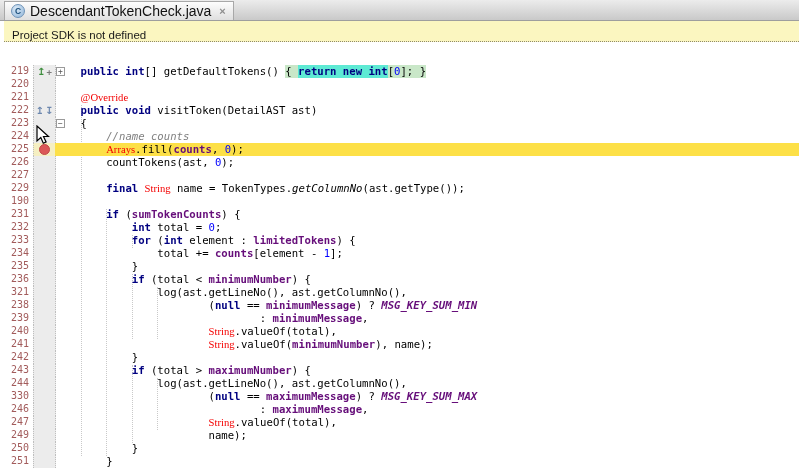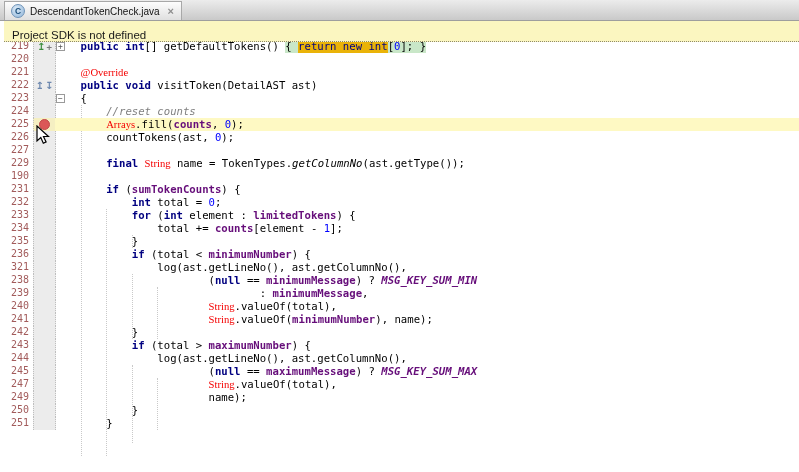--- a/index.html
+++ b/index.html
@@ -8,61 +8,61 @@
   
   #tabbar{position:absolute;left:0;top:0;width:799px;height:21px;z-index:6;
           background:linear-gradient(#ECECEC,#C9C9C9);border-bottom:1px solid #9E9E9E;box-sizing:border-box;}
   #tab{position:absolute;left:4px;top:1px;height:19px;display:flex;align-items:center;
        padding:0 7px 0 6px;background:linear-gradient(#FDFDFD,#DFDFDF);
        border:1px solid #A8A8A8;border-bottom:none;box-sizing:border-box;}
   .class-icon{width:12px;height:12px;border-radius:50%;margin-right:5px;flex:none;
        background:radial-gradient(circle at 35% 30%,#D8E8F6,#93B7DA);border:1px solid #6E93B8;
        display:flex;align-items:center;justify-content:center;
        font:bold 8.5px "Liberation Sans",sans-serif;color:#1A4E7A;}
-  #tab-title{font-size:10px;color:#111;
+  #tab-title{font-size:14px;color:#111;
        text-decoration-style:wavy;text-decoration-color:#FF3B3B;
        text-decoration-thickness:1px;text-underline-offset:3px;}
   #tab-close{margin-left:8px;color:#8E8E8E;font:bold 11px "Liberation Sans",sans-serif;cursor:pointer;}
   
   #banner{position:absolute;left:4px;top:21px;width:799px;height:21px;z-index:5;
           background:#FBF6C0;border-bottom:1px dotted #8F8A6A;box-sizing:border-box;
           display:flex;align-items:flex-end;padding-left:8px;font-size:11.5px;color:#1A1A1A;}
   
   #editor{position:absolute;left:0;top:40px;width:799px;z-index:1;}
   #guides{position:absolute;left:0;top:0;width:799px;height:472px;z-index:0;pointer-events:none;}
   .guide{position:absolute;width:0;border-left:1px dotted #C9C9C9;}
-  #rows{position:relative;z-index:1;}
+  #rows{position:relative;z-index:1;margin-top:25px;}
   .row{display:flex;height:13px;line-height:13px;white-space:pre;}
   .ln{flex:none;width:33px;text-align:right;padding-right:4px;box-sizing:border-box;
       font:10px "DejaVu Sans Mono",monospace;color:#A25B5B;}
   .ic{flex:none;width:21px;background:#ECECEC;border-left:1px dotted #BEBEBE;border-right:1px dotted #BEBEBE;
       display:flex;align-items:center;justify-content:center;gap:1px;}
   .fc{flex:none;width:10px;position:relative;}
   .code{flex:1;font:10.63px "DejaVu Sans Mono",monospace;color:#000;margin-left:-11px;}
   .row.hl .ic{background:#F5EFC2;}
-  .row.hl .fc,.row.hl .code{background:#fef9c3;}
+  .row.hl .fc,.row.hl .code{background:#fde047;}
   
   .bp{width:11px;height:11px;border-radius:50%;background:#DB5757;border:1px solid #C04848;box-sizing:border-box;}
   .ov{font:bold 10px "DejaVu Sans",sans-serif;color:#6C87AE;}
   .ovg{font:bold 10px "DejaVu Sans",sans-serif;color:#3E8E3E;}
   .plus-ic{font:bold 9px "DejaVu Sans Mono",monospace;color:#7A7A7A;}
   .fold{position:absolute;left:0;top:2px;width:9px;height:9px;box-sizing:border-box;
         border:1px solid #9A9A9A;background:#FFF;color:#555;
         font:8px "DejaVu Sans Mono",monospace;text-align:center;line-height:7px;}
   
   .tk-pl{color:#000;}
   .tk-kw{color:#000080;font-weight:bold;}
   .tk-err{color:#F40000;font-family:Liberation Serif, serif;}
   .tk-fld{color:#660E7A;font-weight:bold;}
   .tk-cst{color:#660E7A;font-weight:bold;font-style:italic;}
   .tk-num{color:#0000FF;}
   .tk-cmt{color:#808080;font-style:italic;}
   .tk-sm{color:#000;font-style:italic;}
   .tk-g-pl{color:#000;background:#C9E7C8;}
-  .tk-g-kw{color:#000080;font-weight:normal;background:#eab308;}
+  .tk-g-kw{color:#000080;font-weight:bold;background:#5eead4;}
   .tk-g-num{color:#0000FF;background:#C9E7C8;}
   
   #cursor{position:absolute;left:36px;top:125px;z-index:10;pointer-events:none;}
 </style>
 </head>
 <body>
 
 <div id="stage">
 
   <div id="tabbar">
@@ -86,41 +86,42 @@
         <div class="guide" style="left: 131.8px; top: 325px; height: 78px;"></div>
         <div class="guide" style="left: 157.4px; top: 247px; height: 52px;"></div>
         <div class="guide" style="left: 157.4px; top: 338px; height: 52px;"></div>
       </div>
     <div id="rows">
         <div class="row"><span class="ln">219</span><span class="ic"><span class="ovg">↥</span><span class="plus-ic">+</span></span><span class="fc"><span class="fold">+</span></span><span class="code"><span class="tk-pl">    </span><span class="tk-kw">public int</span><span class="tk-pl">[] getDefaultTokens() </span><span class="tk-g-pl">{ </span><span class="tk-g-kw">return new int</span><span class="tk-g-pl">[</span><span class="tk-g-num">0</span><span class="tk-g-pl">]; }</span></span></div>
         <div class="row"><span class="ln">220</span><span class="ic"></span><span class="fc"></span><span class="code"></span></div>
         <div class="row"><span class="ln">221</span><span class="ic"></span><span class="fc"></span><span class="code"><span class="tk-pl">    </span><span class="tk-err">@Override</span></span></div>
         <div class="row"><span class="ln">222</span><span class="ic"><span class="ov">↥</span><span class="ov">↧</span></span><span class="fc"></span><span class="code"><span class="tk-pl">    </span><span class="tk-kw">public void</span><span class="tk-pl"> visitToken(DetailAST ast)</span></span></div>
         <div class="row"><span class="ln">223</span><span class="ic"></span><span class="fc"><span class="fold">−</span></span><span class="code"><span class="tk-pl">    {</span></span></div>
-        <div class="row"><span class="ln">224</span><span class="ic"></span><span class="fc"></span><span class="code"><span class="tk-pl">        </span><span class="tk-cmt">//reset counts</span></span></div>
+        <div class="row"><span class="ln">224</span><span class="ic"></span><span class="fc"></span><span class="code"><span class="tk-pl">        </span><span class="tk-cmt">//name counts</span></span></div>
         <div class="row hl"><span class="ln">225</span><span class="ic"><span class="bp"></span></span><span class="fc"></span><span class="code"><span class="tk-pl">        </span><span class="tk-err">Arrays</span><span class="tk-pl">.fill(</span><span class="tk-fld">counts</span><span class="tk-pl">, </span><span class="tk-num">0</span><span class="tk-pl">);</span></span></div>
         <div class="row"><span class="ln">226</span><span class="ic"></span><span class="fc"></span><span class="code"><span class="tk-pl">        countTokens(ast, </span><span class="tk-num">0</span><span class="tk-pl">);</span></span></div>
         <div class="row"><span class="ln">227</span><span class="ic"></span><span class="fc"></span><span class="code"></span></div>
         <div class="row"><span class="ln">229</span><span class="ic"></span><span class="fc"></span><span class="code"><span class="tk-pl">        </span><span class="tk-kw">final</span><span class="tk-pl"> </span><span class="tk-err">String</span><span class="tk-pl"> name = TokenTypes.</span><span class="tk-sm">getColumnNo</span><span class="tk-pl">(ast.getType());</span></span></div>
         <div class="row"><span class="ln">190</span><span class="ic"></span><span class="fc"></span><span class="code"></span></div>
         <div class="row"><span class="ln">231</span><span class="ic"></span><span class="fc"></span><span class="code"><span class="tk-pl">        </span><span class="tk-kw">if</span><span class="tk-pl"> (</span><span class="tk-fld">sumTokenCounts</span><span class="tk-pl">) {</span></span></div>
         <div class="row"><span class="ln">232</span><span class="ic"></span><span class="fc"></span><span class="code"><span class="tk-pl">            </span><span class="tk-kw">int</span><span class="tk-pl"> total = </span><span class="tk-num">0</span><span class="tk-pl">;</span></span></div>
         <div class="row"><span class="ln">233</span><span class="ic"></span><span class="fc"></span><span class="code"><span class="tk-pl">            </span><span class="tk-kw">for</span><span class="tk-pl"> (</span><span class="tk-kw">int</span><span class="tk-pl"> element : </span><span class="tk-fld">limitedTokens</span><span class="tk-pl">) {</span></span></div>
         <div class="row"><span class="ln">234</span><span class="ic"></span><span class="fc"></span><span class="code"><span class="tk-pl">                total += </span><span class="tk-fld">counts</span><span class="tk-pl">[element - </span><span class="tk-num">1</span><span class="tk-pl">];</span></span></div>
         <div class="row"><span class="ln">235</span><span class="ic"></span><span class="fc"></span><span class="code"><span class="tk-pl">            }</span></span></div>
         <div class="row"><span class="ln">236</span><span class="ic"></span><span class="fc"></span><span class="code"><span class="tk-pl">            </span><span class="tk-kw">if</span><span class="tk-pl"> (total &lt; </span><span class="tk-fld">minimumNumber</span><span class="tk-pl">) {</span></span></div>
         <div class="row"><span class="ln">321</span><span class="ic"></span><span class="fc"></span><span class="code"><span class="tk-pl">                log(ast.getLineNo(), ast.getColumnNo(),</span></span></div>
         <div class="row"><span class="ln">238</span><span class="ic"></span><span class="fc"></span><span class="code"><span class="tk-pl">                        (</span><span class="tk-kw">null</span><span class="tk-pl"> == </span><span class="tk-fld">minimumMessage</span><span class="tk-pl">) ? </span><span class="tk-cst">MSG_KEY_SUM_MIN</span></span></div>
         <div class="row"><span class="ln">239</span><span class="ic"></span><span class="fc"></span><span class="code"><span class="tk-pl">                                : </span><span class="tk-fld">minimumMessage</span><span class="tk-pl">,</span></span></div>
         <div class="row"><span class="ln">240</span><span class="ic"></span><span class="fc"></span><span class="code"><span class="tk-pl">                        </span><span class="tk-err">String</span><span class="tk-pl">.valueOf(total),</span></span></div>
         <div class="row"><span class="ln">241</span><span class="ic"></span><span class="fc"></span><span class="code"><span class="tk-pl">                        </span><span class="tk-err">String</span><span class="tk-pl">.valueOf(</span><span class="tk-fld">minimumNumber</span><span class="tk-pl">), name);</span></span></div>
         <div class="row"><span class="ln">242</span><span class="ic"></span><span class="fc"></span><span class="code"><span class="tk-pl">            }</span></span></div>
         <div class="row"><span class="ln">243</span><span class="ic"></span><span class="fc"></span><span class="code"><span class="tk-pl">            </span><span class="tk-kw">if</span><span class="tk-pl"> (total &gt; </span><span class="tk-fld">maximumNumber</span><span class="tk-pl">) {</span></span></div>
         <div class="row"><span class="ln">244</span><span class="ic"></span><span class="fc"></span><span class="code"><span class="tk-pl">                log(ast.getLineNo(), ast.getColumnNo(),</span></span></div>
-        <div class="row"><span class="ln">245</span><span class="ic"></span><span class="fc"></span><span class="code"><span class="tk-pl">                        (</span><span class="tk-kw">null</span><span class="tk-pl"> == </span><span class="tk-fld">maximumMessage</span><span class="tk-pl">) ? </span><span class="tk-cst">MSG_KEY_SUM_MAX</span></span></div>
+        <div class="row"><span class="ln">330</span><span class="ic"></span><span class="fc"></span><span class="code"><span class="tk-pl">                        (</span><span class="tk-kw">null</span><span class="tk-pl"> == </span><span class="tk-fld">maximumMessage</span><span class="tk-pl">) ? </span><span class="tk-cst">MSG_KEY_SUM_MAX</span></span></div>
+        <div class="row"><span class="ln">246</span><span class="ic"></span><span class="fc"></span><span class="code"><span class="tk-pl">                                : </span><span class="tk-fld">maximumMessage</span><span class="tk-pl">,</span></span></div>
         <div class="row"><span class="ln">247</span><span class="ic"></span><span class="fc"></span><span class="code"><span class="tk-pl">                        </span><span class="tk-err">String</span><span class="tk-pl">.valueOf(total),</span></span></div>
         <div class="row"><span class="ln">249</span><span class="ic"></span><span class="fc"></span><span class="code"><span class="tk-pl">                        name);</span></span></div>
         <div class="row"><span class="ln">250</span><span class="ic"></span><span class="fc"></span><span class="code"><span class="tk-pl">            }</span></span></div>
         <div class="row"><span class="ln">251</span><span class="ic"></span><span class="fc"></span><span class="code"><span class="tk-pl">        }</span></span></div>
       </div>
   </div>
 
   <svg id="cursor" width="14" height="20" viewBox="0 0 14 20">
     <path d="M1,1 L1,16 L4.8,12.6 L7.3,18.2 L10.1,16.9 L7.5,11.5 L12.5,11.5 Z" fill="#FFFFFF" stroke="#000000" stroke-width="1.2"></path>
   </svg>

